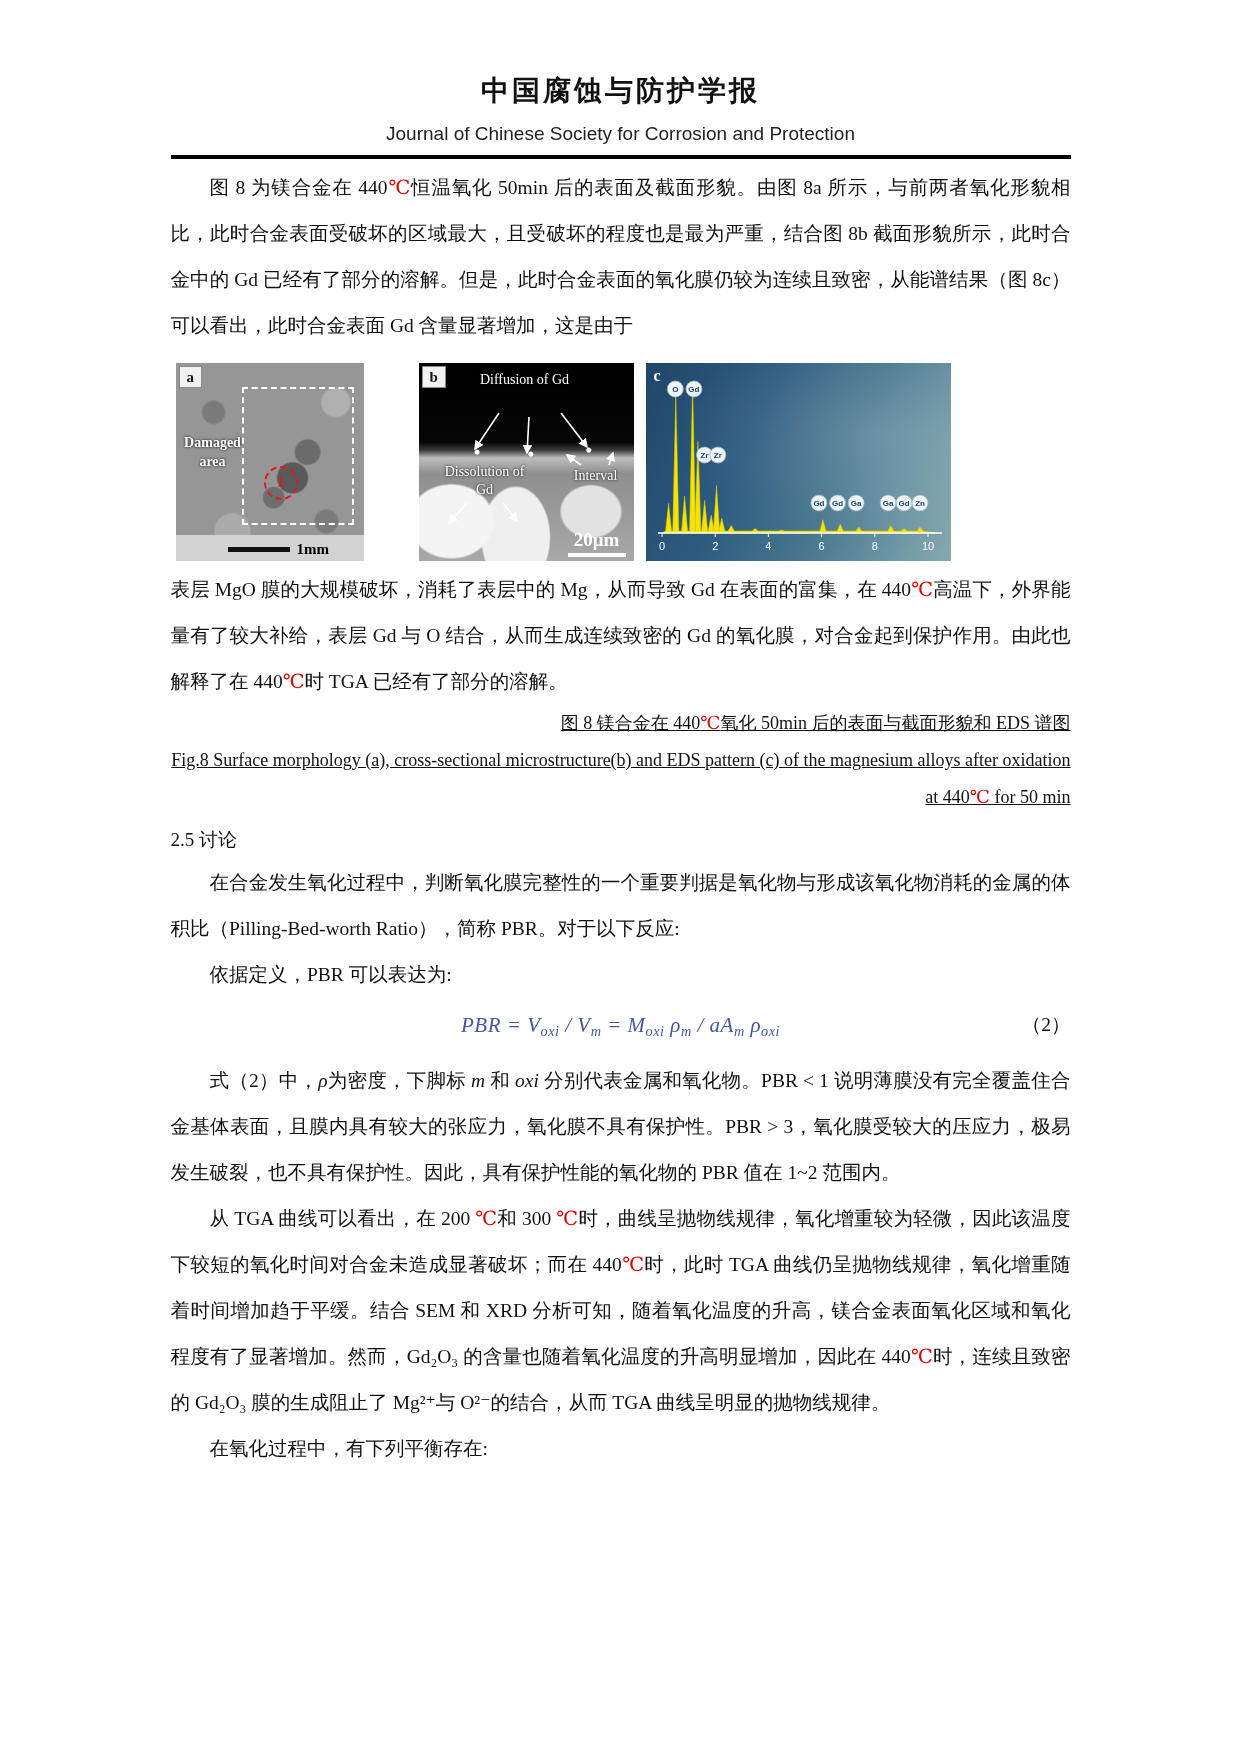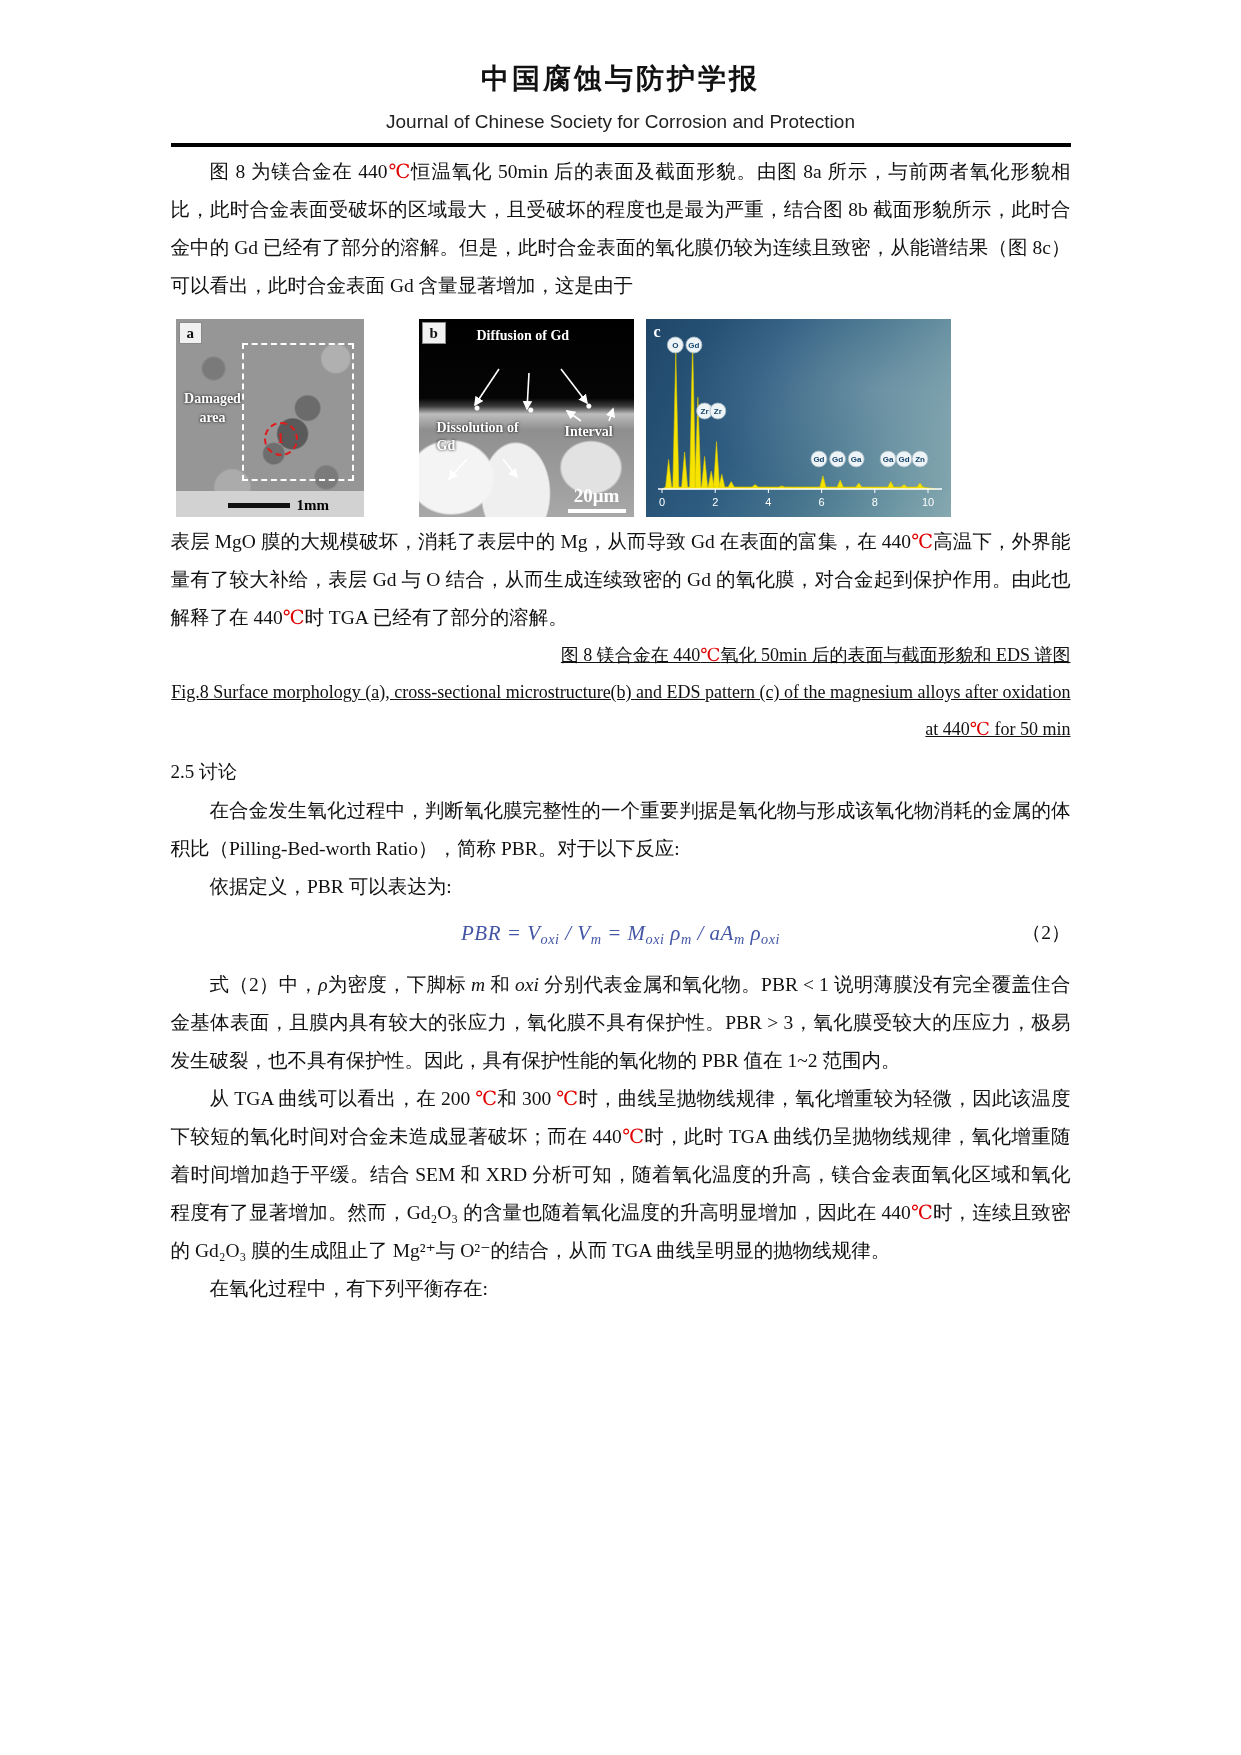--- a/index.html
+++ b/index.html
@@ -1,24 +1,24 @@
 <!DOCTYPE html>
 <html><head>
 <meta charset="utf-8">
 <style>
   html,body{margin:0;padding:0;background:#e8e8e8;}
   .page{
     width:1241px;height:1755px;background:#ffffff;position:relative;overflow:hidden;
     font-family:"Liberation Serif","DejaVu Serif",serif;color:#111;
   }
-  .content{width:900px;margin:0 auto;padding-top:60px;}
+  .content{width:900px;margin:12px auto;padding-top:60px;}
   .title-cn{margin:0;text-align:center;font-size:28px;font-weight:700;letter-spacing:3px;}
   .title-en{margin-top:13px;text-align:center;font-size:19px;font-family:"Liberation Sans","DejaVu Sans",sans-serif;color:#222;}
   .rule{border:none;border-top:4px solid #000;margin:10px 0 6px 0;}
-  p.body{margin:0;font-size:19.5px;line-height:38px;text-align:justify;}
+  p.body{margin:0;font-size:19.5px;line-height:46px;text-align:justify;}
   .indent{text-indent:2em;}
   .red{color:#e00000;}
   .it{font-style:italic;}
   .sub{font-size:0.68em;vertical-align:-0.3em;font-style:italic;}
   
   figure{margin:14px 0 6px 0;}
   .panels{display:flex;align-items:flex-start;margin-left:5px;}
   .panel{position:relative;height:198px;overflow:hidden;flex:none;}
   .plabel{
     position:absolute;top:3px;left:3px;z-index:5;background:#f1f1f1;color:#111;
@@ -58,21 +58,21 @@
       radial-gradient(circle at 27% 45%, #fff 0 2px, rgba(0,0,0,0) 3px),
       radial-gradient(circle at 52% 46%, #fff 0 2px, rgba(0,0,0,0) 3px),
       radial-gradient(circle at 79% 44%, #fff 0 2px, rgba(0,0,0,0) 3px),
       radial-gradient(ellipse at 15% 80%, #f4f4f4 0 16%, rgba(0,0,0,0) 17%),
       radial-gradient(ellipse at 45% 88%, #efefef 0 20%, rgba(0,0,0,0) 21%),
       radial-gradient(ellipse at 80% 75%, #e2e2e2 0 12%, rgba(0,0,0,0) 13%),
       linear-gradient(180deg,#000 0%,#050505 40%,#3a3a3a 44%,#bdbdbd 48%,#8f8f8f 56%,#a8a8a8 100%);
   }
   .pb-arrows{position:absolute;inset:0;width:100%;height:100%;z-index:2;}
   .arrow{stroke:#fff;stroke-width:1.6;marker-end:url(#arw);}
-  .pb-text{position:absolute;z-index:3;color:#fff;font-weight:700;font-size:14px;line-height:18px;text-align:left;text-shadow:0 0 3px #000;}
+  .pb-text{position:absolute;z-index:3;color:#fff;font-weight:400;font-size:14px;line-height:18px;text-align:center;text-shadow:0 0 3px #000;}
   .pb-diffusion{left:58px;top:8px;width:96px;}
   .pb-dissolution{left:18px;top:100px;width:96px;}
   .pb-interval{left:146px;top:104px;width:62px;}
   .pb-scale{position:absolute;bottom:4px;right:8px;z-index:3;text-align:center;color:#fff;}
   .pb-scale .txt{font-weight:700;font-size:19px;}
   .pb-scale .bar{display:block;width:58px;height:4px;background:#fff;margin:2px auto 0 auto;}
   
   .panel-c{
     width:305px;margin-left:12px;
     background:

